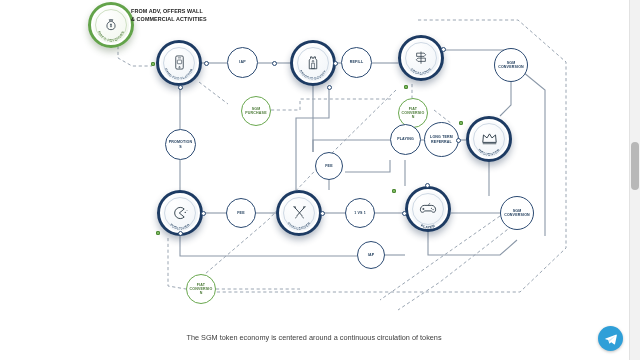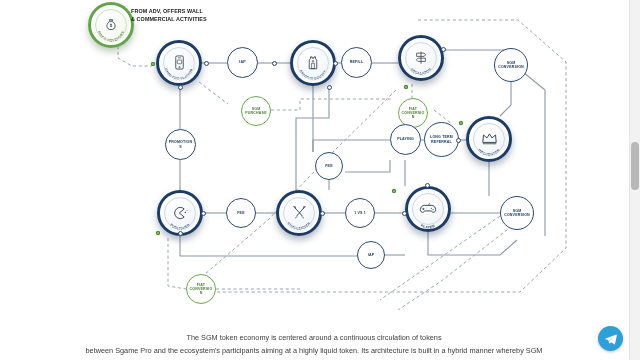--- a/index.html
+++ b/index.html
@@ -444,21 +444,20 @@
     <div class="conn-dot green-sq" style="left:392px; top:189px;"></div>
   </div>
 
   <div id="header-caption">
     <div>FROM ADV, OFFERS WALL</div>
     <div>&amp; COMMERCIAL ACTIVITIES</div>
   </div>
 
   <div id="body-copy">
     <div>The SGM token economy is centered around a continuous circulation of tokens</div>
-    <div>between Sgame Pro and the ecosystem's participants aiming at a highly liquid token. Its architecture is built in a hybrid manner whereby SGM</div>
   </div>
 
   <div id="scrollbar-track">
     <div id="scrollbar-thumb"></div>
   </div>
 
   <div id="telegram-fab">
     <svg width="14" height="14" viewBox="0 0 24 24">
       <path d="M21.2 4.1L2.8 11.2c-1 .4-1 1 -.2 1.3l4.6 1.4 1.8 5.4c.2.6.4.7.9.3l2.5-2 4.8 3.6c.9.5 1.5.2 1.7-.8l3.1-14.6c.2-1.1-.4-1.6-1.2-1.3z" fill="#ffffff"></path>
       <path d="M8.2 13.9l9.6-6.1c.4-.3.8-.1.5.2l-8 7.3-.3 3.2z" fill="#cfe7f5"></path>

